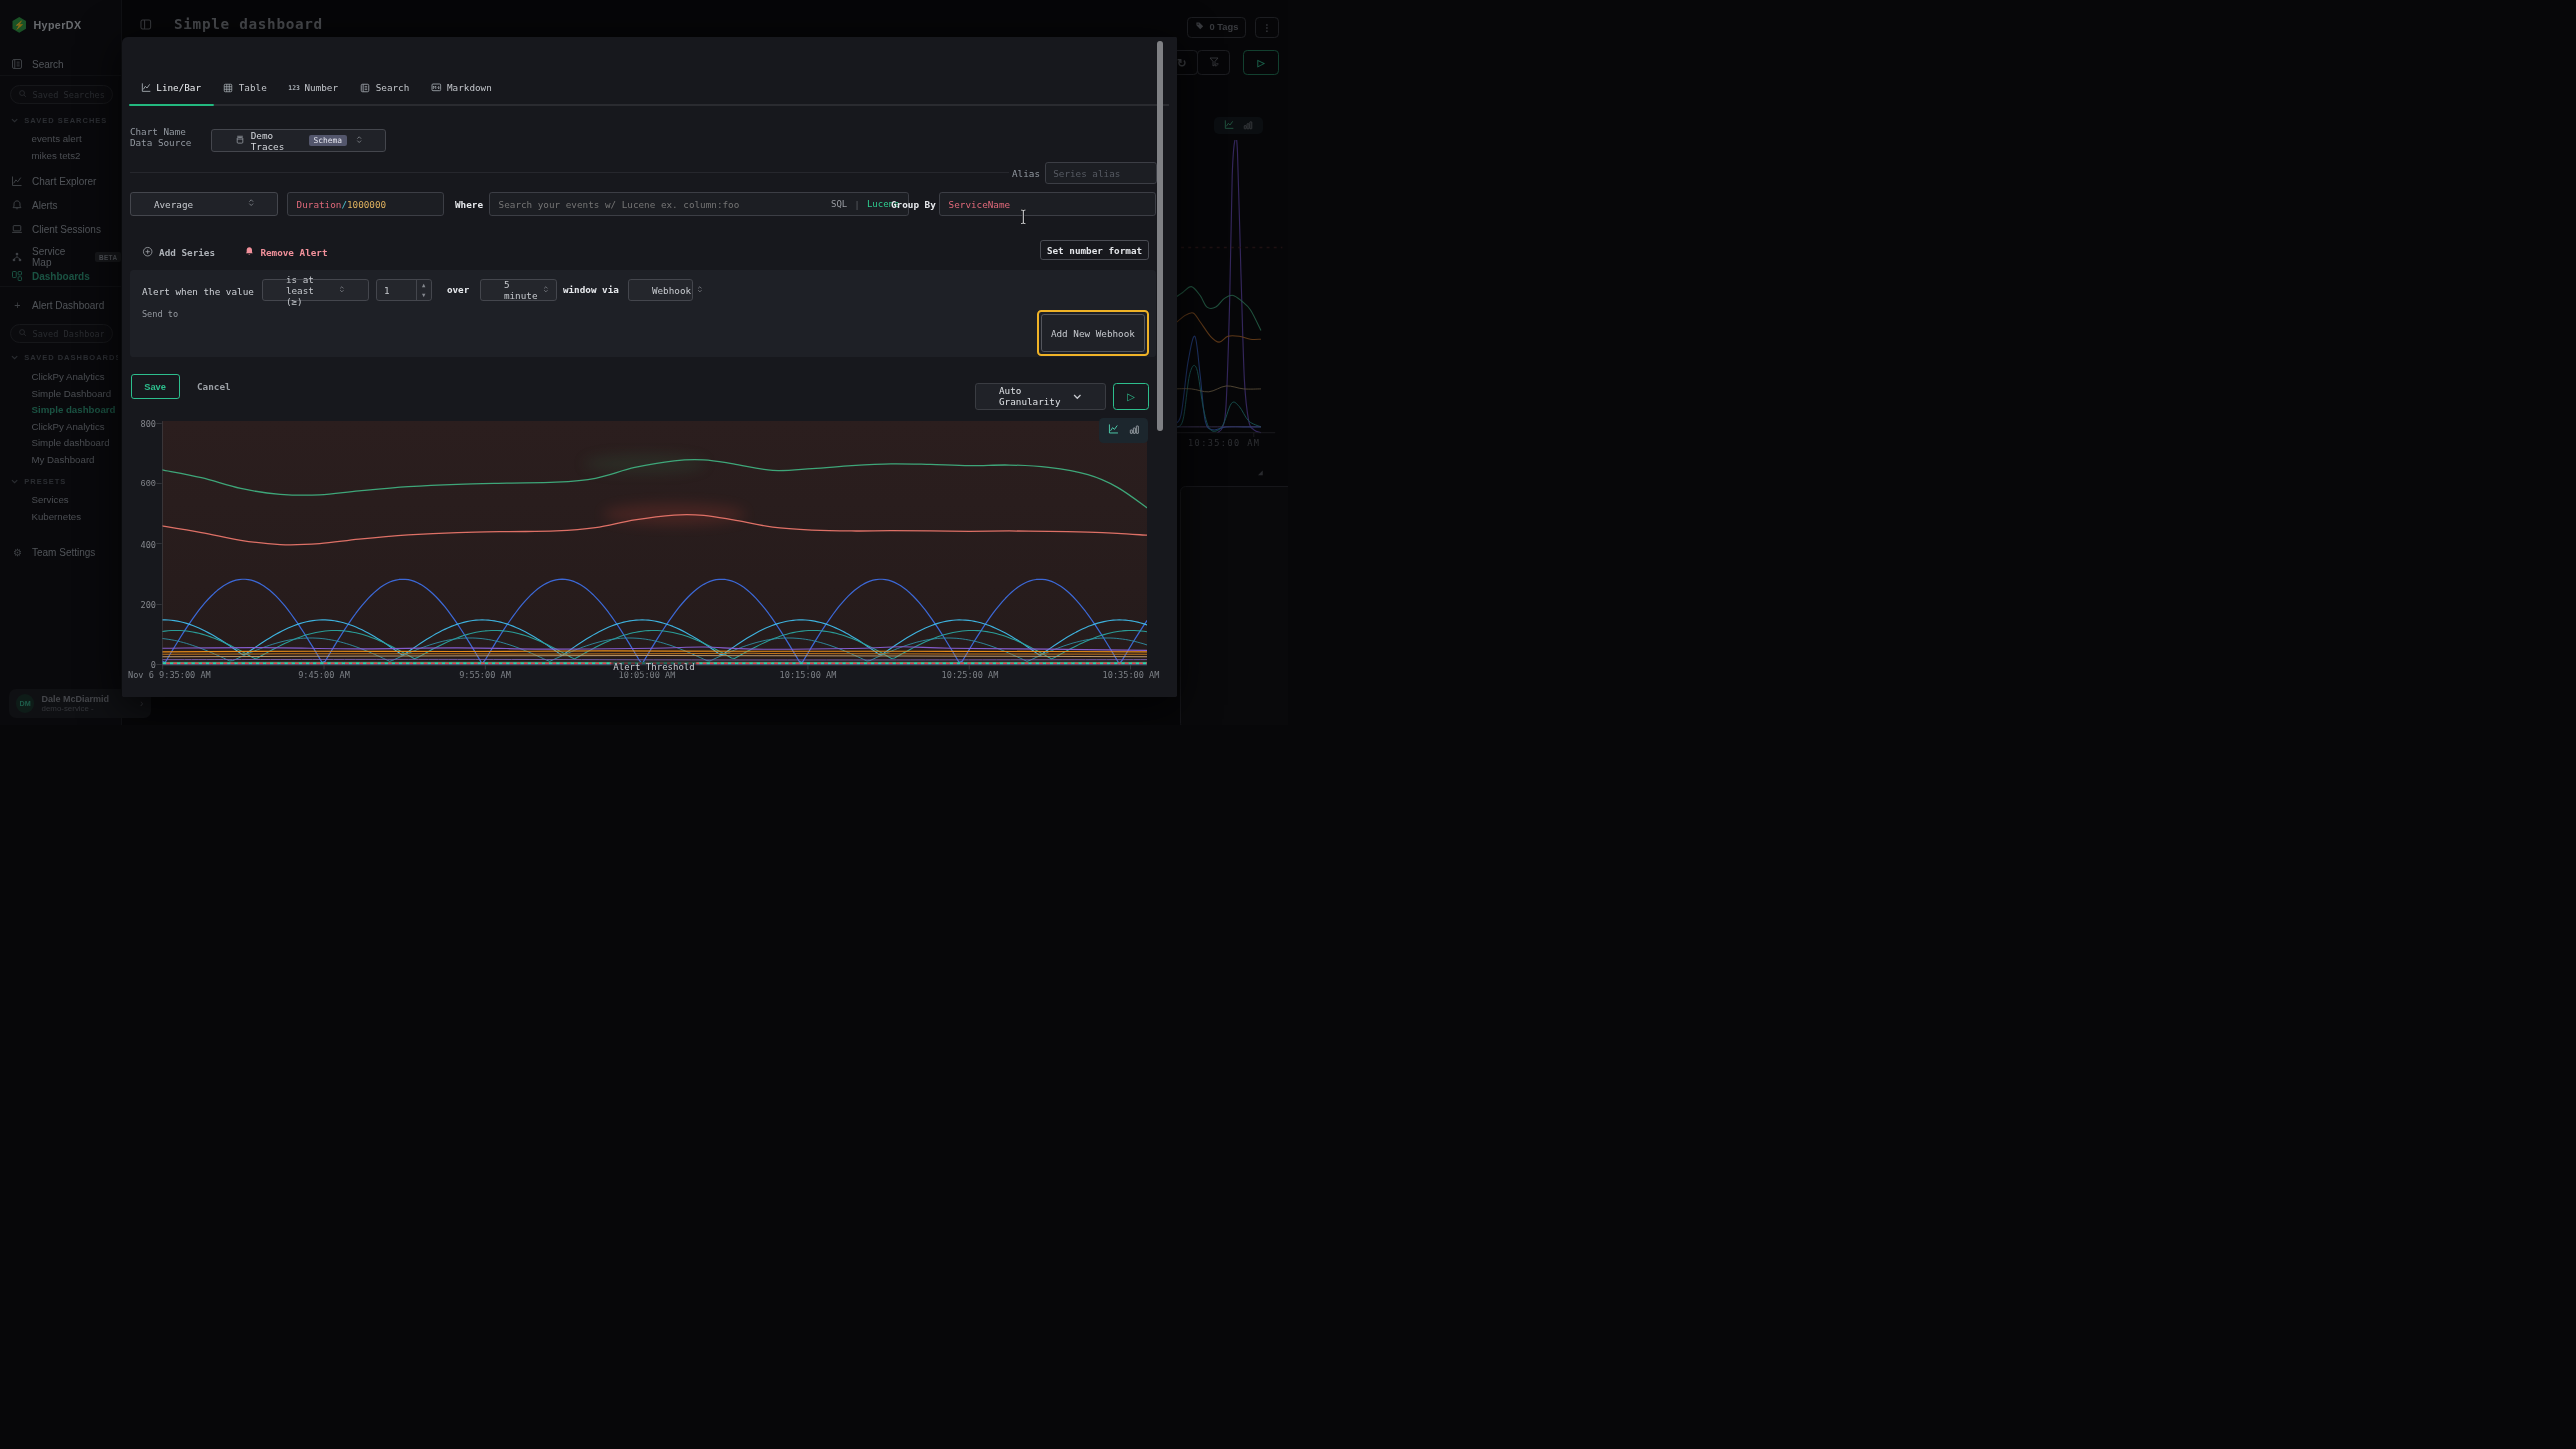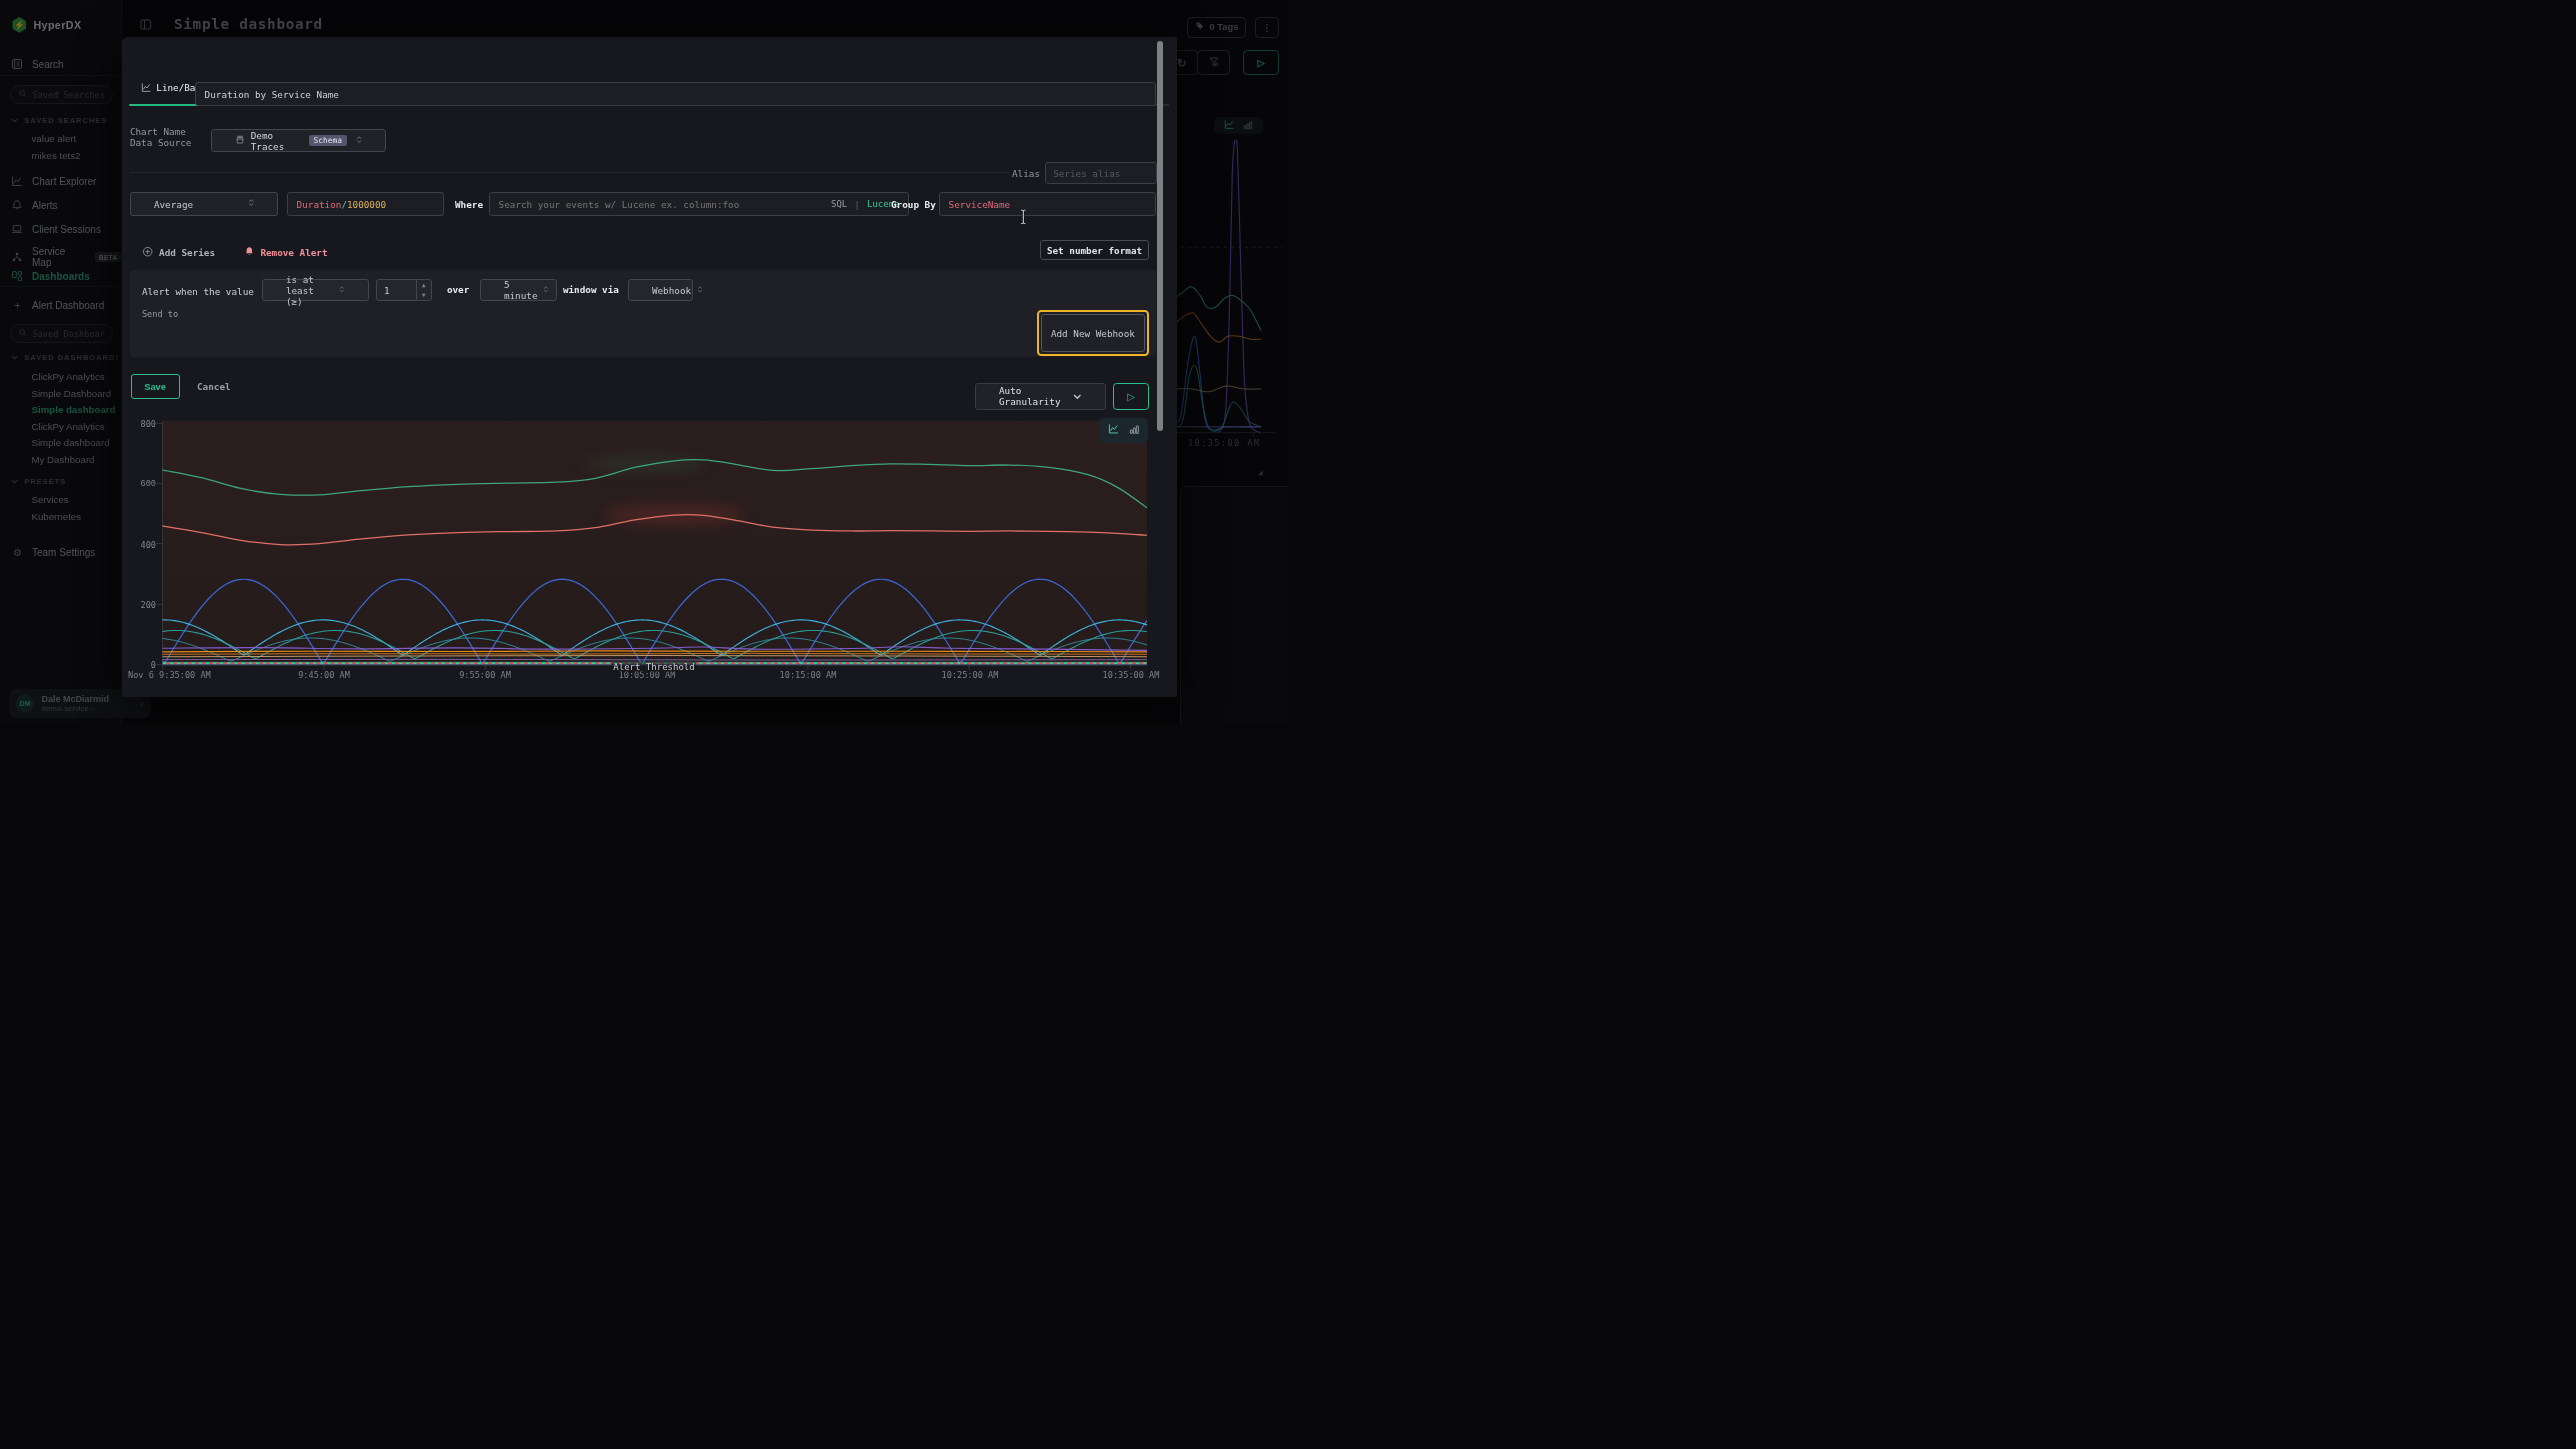--- a/index.html
+++ b/index.html
@@ -194,21 +194,21 @@
     <input placeholder="Saved Searches" style="">
   </div>
 
   <div class="sec-title" style="top:116px">
     <span style="color:#50545c"><svg width="7.2" height="5" viewBox="0 0 10 7">
           <use href="#i-chevd"></use>
         </svg></span>
     <span>SAVED SEARCHES</span>
   </div>
   <div class="side-list" id="saved-searches-list" style="top:131px">
-      <div>value alert</div>
+      <div>events alert</div>
       <div>mikes tets2</div>
     </div>
 
   <div class="side-item" style="top:175px">
     <span class="ic">
         <svg width="12" height="12" viewBox="0 0 17 17">
           <use href="#i-linechart"></use>
         </svg>
       </span>
     <span>Chart Explorer</span>
@@ -392,21 +392,20 @@
             <use href="#i-md"></use>
           </svg>
         </span>
       <span>Markdown</span>
     </div>
   </div>
   <div class="tab-track"></div>
   <div class="tab-green"></div>
 
   <label class="f-label abs" style="left:7.9px;top:89px">Chart Name</label>
-  <input class="inp abs" style="left: 73px; top: 45px; width: 961px; height: 24px; padding: 0px 8.6px;" value="Duration by Service Name">
 
   <label class="f-label abs" style="left:7.9px;top:100px">Data Source</label>
   <div class="sel abs" style="left:89px;top:92px;width:175px;height:23px">
     <span style="color:#9ca1a8"><svg width="10" height="10" viewBox="0 0 14 14">
           <use href="#i-db"></use>
         </svg></span>
     <span style="color:#d4d7dc">Demo Traces</span>
     <span style="margin-left:auto;background:#53566c;color:#e4e5ee;font-size:7.9px;padding:1.4px 5px;border-radius:2.1px">Schema</span>
     <span class="ud" style="margin-left:2.9px"><svg width="6.4" height="9.3" viewBox="0 0 9 13">
           <use href="#i-ud"></use>

